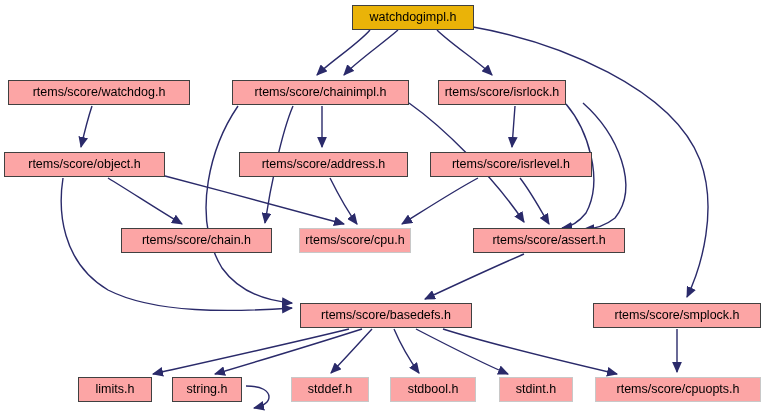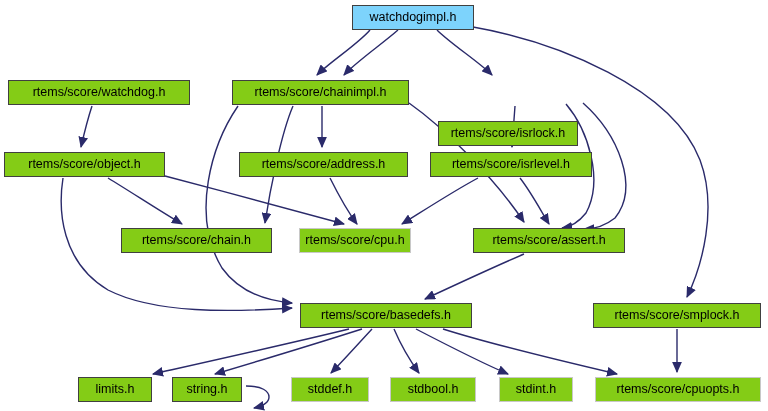--- a/index.html
+++ b/index.html
@@ -22,30 +22,30 @@
     width: 768px;
     height: 411px;
     pointer-events: none;
   }
   .gnode {
     position: absolute;
     box-sizing: border-box;
     display: flex;
     align-items: center;
     justify-content: center;
-    background: #84cc16;
+    background: #fca5a5;
     border: 1px solid #404040;
     font-size: 12.5px;
     color: #000000;
     line-height: 1;
     white-space: nowrap;
     height: 25px;
   }
   .gnode.root {
-    background: #7dd3fc;
+    background: #eab308;
     border: 1px solid #404040;
   }
   .gnode.ext {
     border: 1px solid #c8c8c8;
   }
   .gnode .lbl {
     display: block;
     padding: 0 6px;
   }
 </style>
@@ -93,21 +93,21 @@
   <div id="nodes-group">
       <div class="gnode root" style="left: 352px; top: 5px; width: 122px;">
         <span class="lbl">watchdogimpl.h</span>
       </div>
       <div class="gnode" style="left: 8px; top: 80px; width: 182px;">
         <span class="lbl">rtems/score/watchdog.h</span>
       </div>
       <div class="gnode" style="left: 232px; top: 80px; width: 177px;">
         <span class="lbl">rtems/score/chainimpl.h</span>
       </div>
-      <div class="gnode" style="left: 438px; top: 80px; width: 140px; margin-top: 41px;">
+      <div class="gnode" style="left: 438px; top: 80px; width: 128px;">
         <span class="lbl">rtems/score/isrlock.h</span>
       </div>
       <div class="gnode" style="left: 4px; top: 152px; width: 161px;">
         <span class="lbl">rtems/score/object.h</span>
       </div>
       <div class="gnode" style="left: 239px; top: 152px; width: 169px;">
         <span class="lbl">rtems/score/address.h</span>
       </div>
       <div class="gnode" style="left: 430px; top: 152px; width: 162px;">
         <span class="lbl">rtems/score/isrlevel.h</span>

